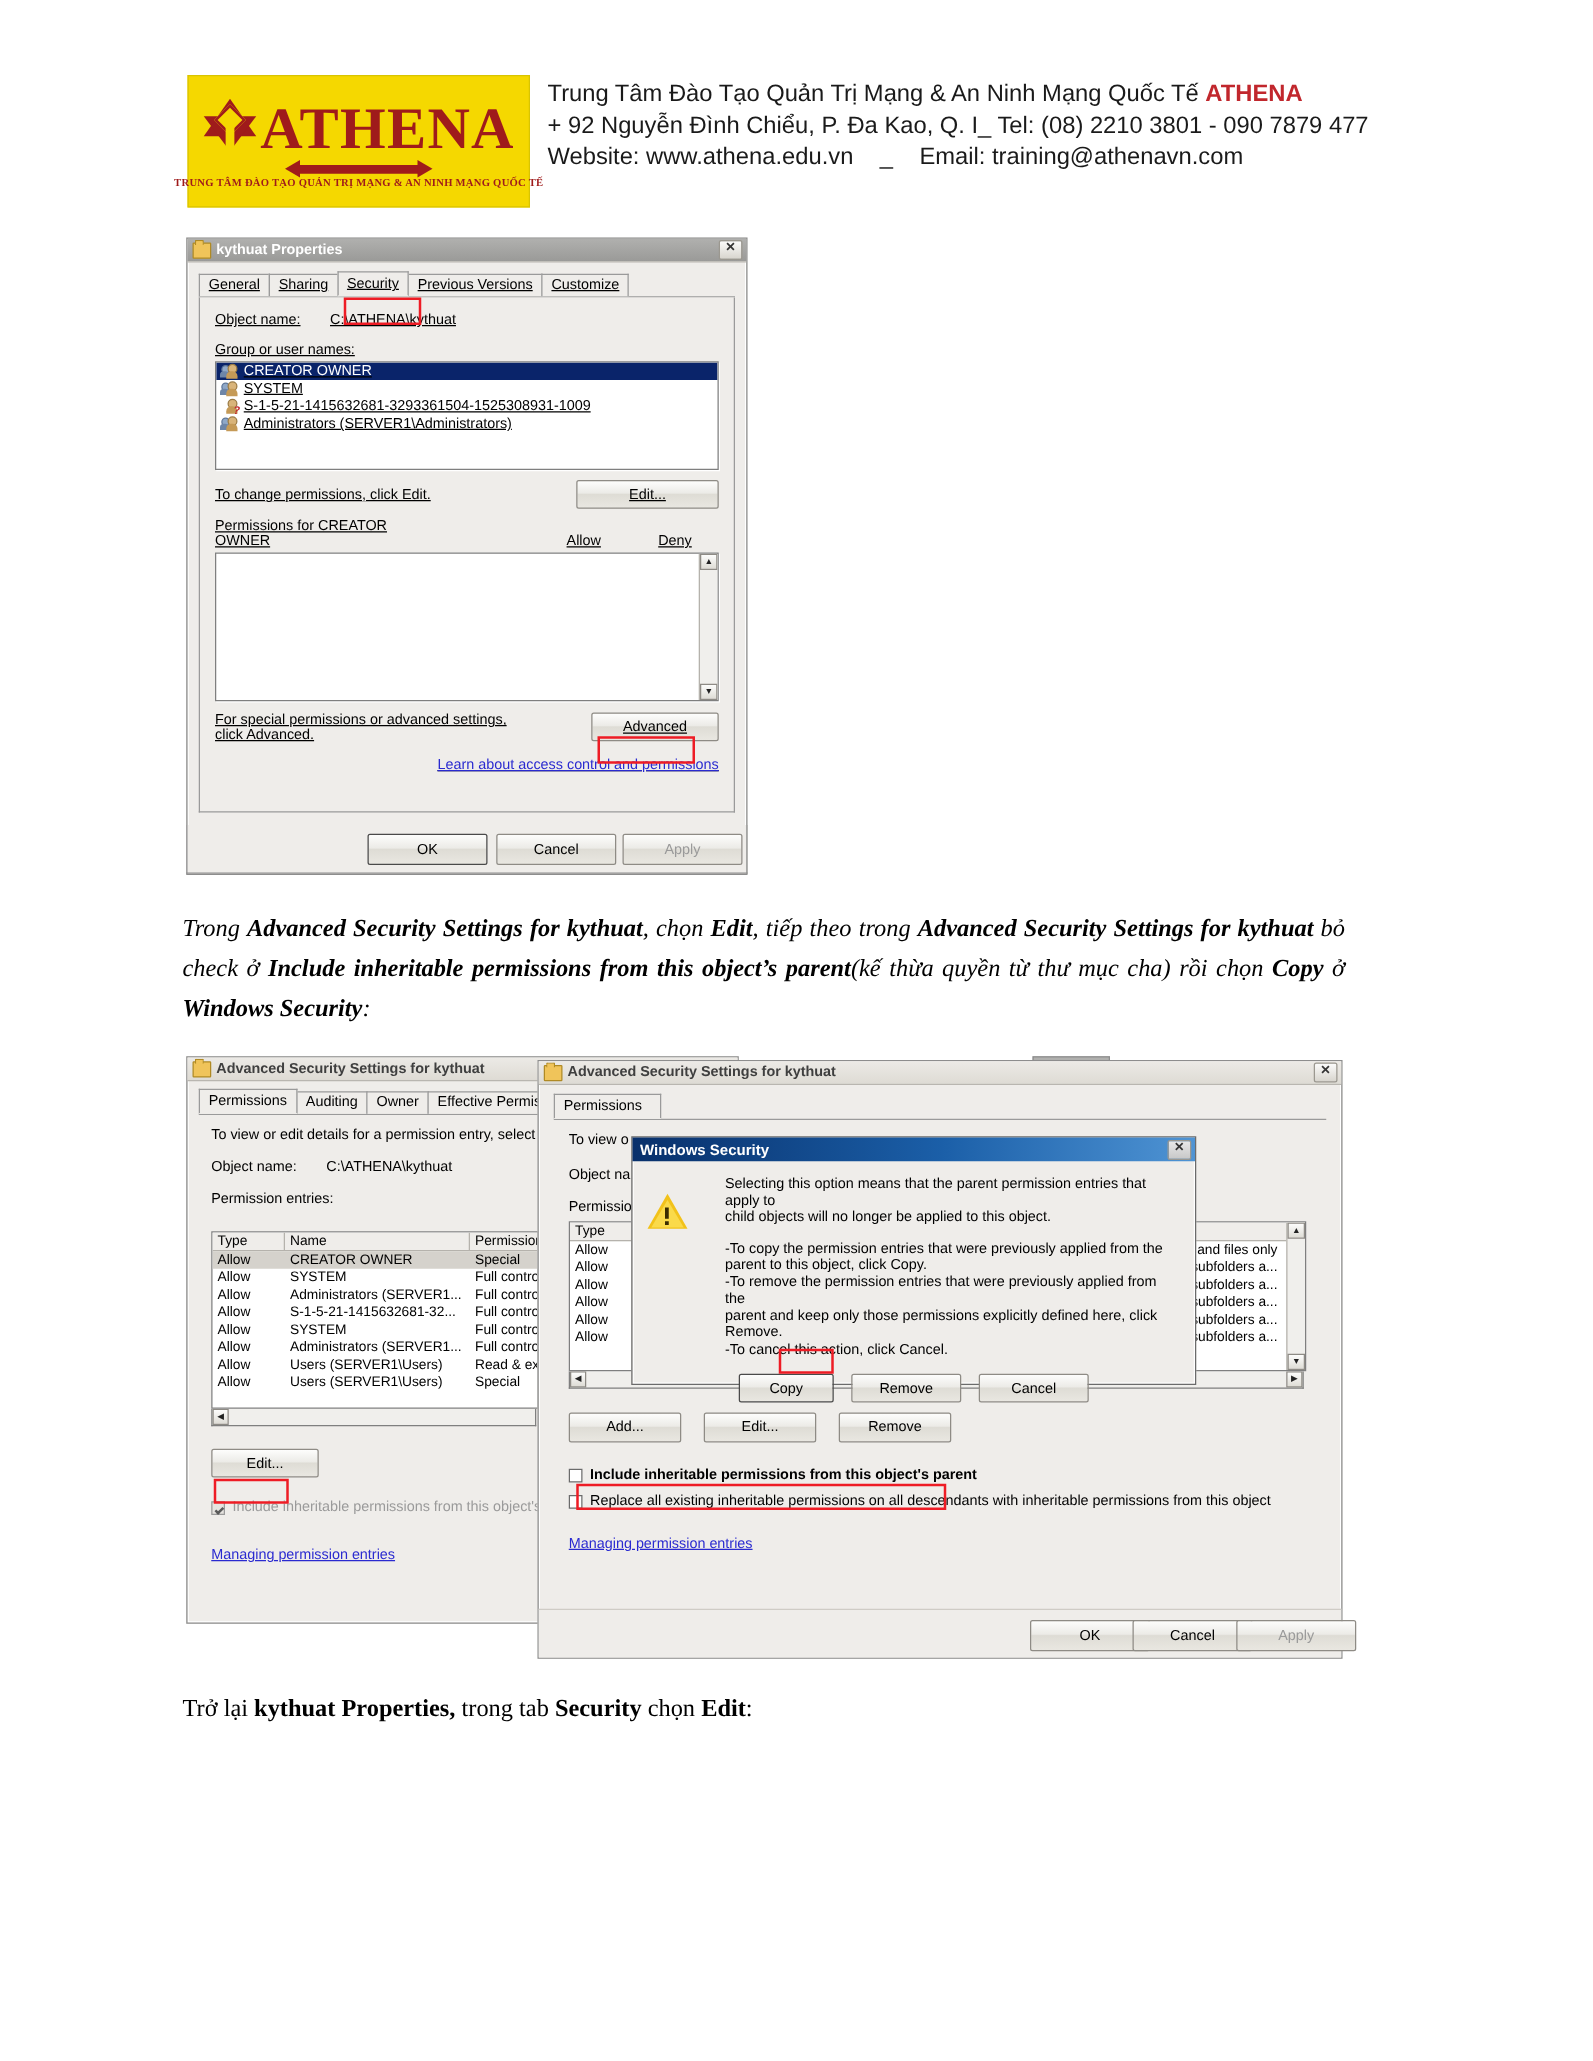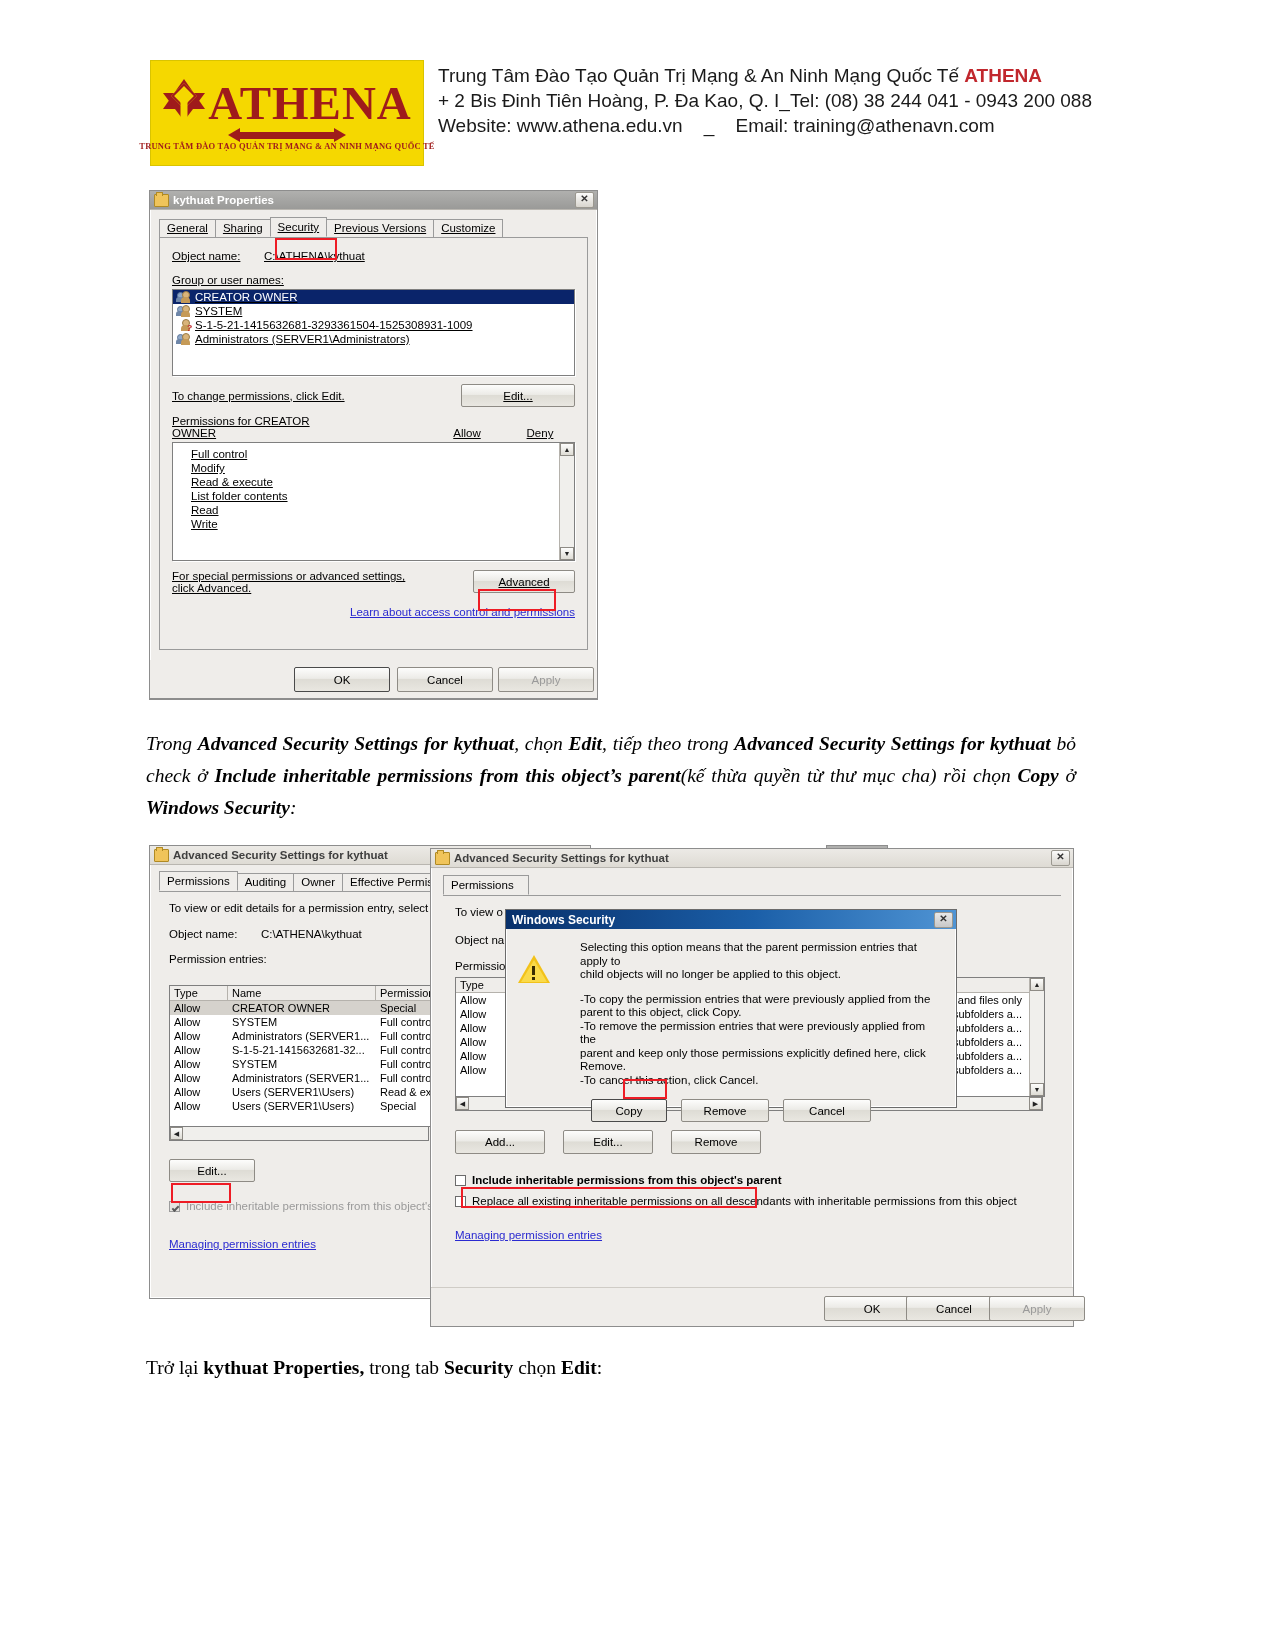--- a/index.html
+++ b/index.html
@@ -215,21 +215,21 @@
             <div class="diamond"></div>
             <div class="stem"></div>
         </div>
         <div class="logo-word" data-name="logo-wordmark">ATHENA</div>
       </div>
       <div class="logo-arrow" data-name="logo-arrow-divider"></div>
       <div class="logo-sub" data-name="logo-subtitle">TRUNG TÂM ĐÀO TẠO QUẢN TRỊ MẠNG &amp; AN NINH MẠNG QUỐC TẾ</div>
     </div>
     <div class="lh-text" data-name="letterhead-contact-block">
       <span class="lh-line" data-name="letterhead-line-1"><span data-name="letterhead-line-1-text">Trung Tâm Đào Tạo Quản Trị Mạng &amp; An Ninh Mạng Quốc Tế </span><span class="athena-red" data-name="letterhead-line-1-brand">ATHENA</span></span>
-      <span class="lh-line" data-name="letterhead-line-3">+ 2 Bis Đinh Tiên Hoàng, P. Đa Kao, Q. I_Tel: (08) 38 244 041 - 0943 200 088</span>
+      <span class="lh-line" data-name="letterhead-line-2">+ 92 Nguyễn Đình Chiểu, P. Đa Kao, Q. I_ Tel: (08) 2210 3801 -  090 7879 477</span>
       <span class="lh-line" data-name="letterhead-line-4"><span data-name="letterhead-website">Website: www.athena.edu.vn</span>&nbsp;&nbsp;&nbsp;&nbsp;<span data-name="letterhead-separator">_</span>&nbsp;&nbsp;&nbsp;&nbsp;<span data-name="letterhead-email">Email: training@athenavn.com</span></span>
     </div>
   </div>
 
   <div class="win" style="left:149px;top:190px;width:447px;height:508px;" data-name="kythuat-properties-dialog">
     <div class="win-title active" data-name="dialog-titlebar">
       <span class="folder-ico" data-name="folder-icon"></span>
       <span class="win-title-text" data-name="dialog-title">kythuat Properties</span>
       <span class="win-x" data-name="close-icon">✕</span>
     </div>
@@ -301,28 +301,20 @@
         <div style="display:flex;align-items:flex-end;margin-top:8px;" data-name="permissions-header-row">
           <div style="flex:1;">
             <div class="lbl" data-name="permissions-for-label-line1">Permissions for CREATOR</div>
             <div class="lbl" data-name="permissions-for-label-line2">OWNER</div>
           </div>
           <div class="lbl" style="width:76px;text-align:center;" data-name="allow-column-header">Allow</div>
           <div class="lbl" style="width:70px;text-align:center;" data-name="deny-column-header">Deny</div>
         </div>
 
         <div class="listbox" style="height:117px;margin-top:3px;" data-name="permissions-list">
-          <div style="padding:4px 0 0 18px;">
-            <div class="lrow" style="padding:1px 0;" data-name="permission-row">Full control</div>
-            <div class="lrow" style="padding:1px 0;" data-name="permission-row">Modify</div>
-            <div class="lrow" style="padding:1px 0;" data-name="permission-row">Read &amp; execute</div>
-            <div class="lrow" style="padding:1px 0;" data-name="permission-row">List folder contents</div>
-            <div class="lrow" style="padding:1px 0;" data-name="permission-row">Read</div>
-            <div class="lrow" style="padding:1px 0;" data-name="permission-row">Write</div>
-          </div>
           <div class="scrollv" data-name="permissions-scrollbar">
             <div class="sarrow" data-name="scroll-up-icon">▲</div>
             <div style="position:absolute;bottom:0;">
                 <div class="sarrow" data-name="scroll-down-icon">▼</div>
               </div>
           </div>
         </div>
 
         <div style="display:flex;align-items:flex-start;margin-top:9px;" data-name="advanced-row">
           <div style="flex:1;">

